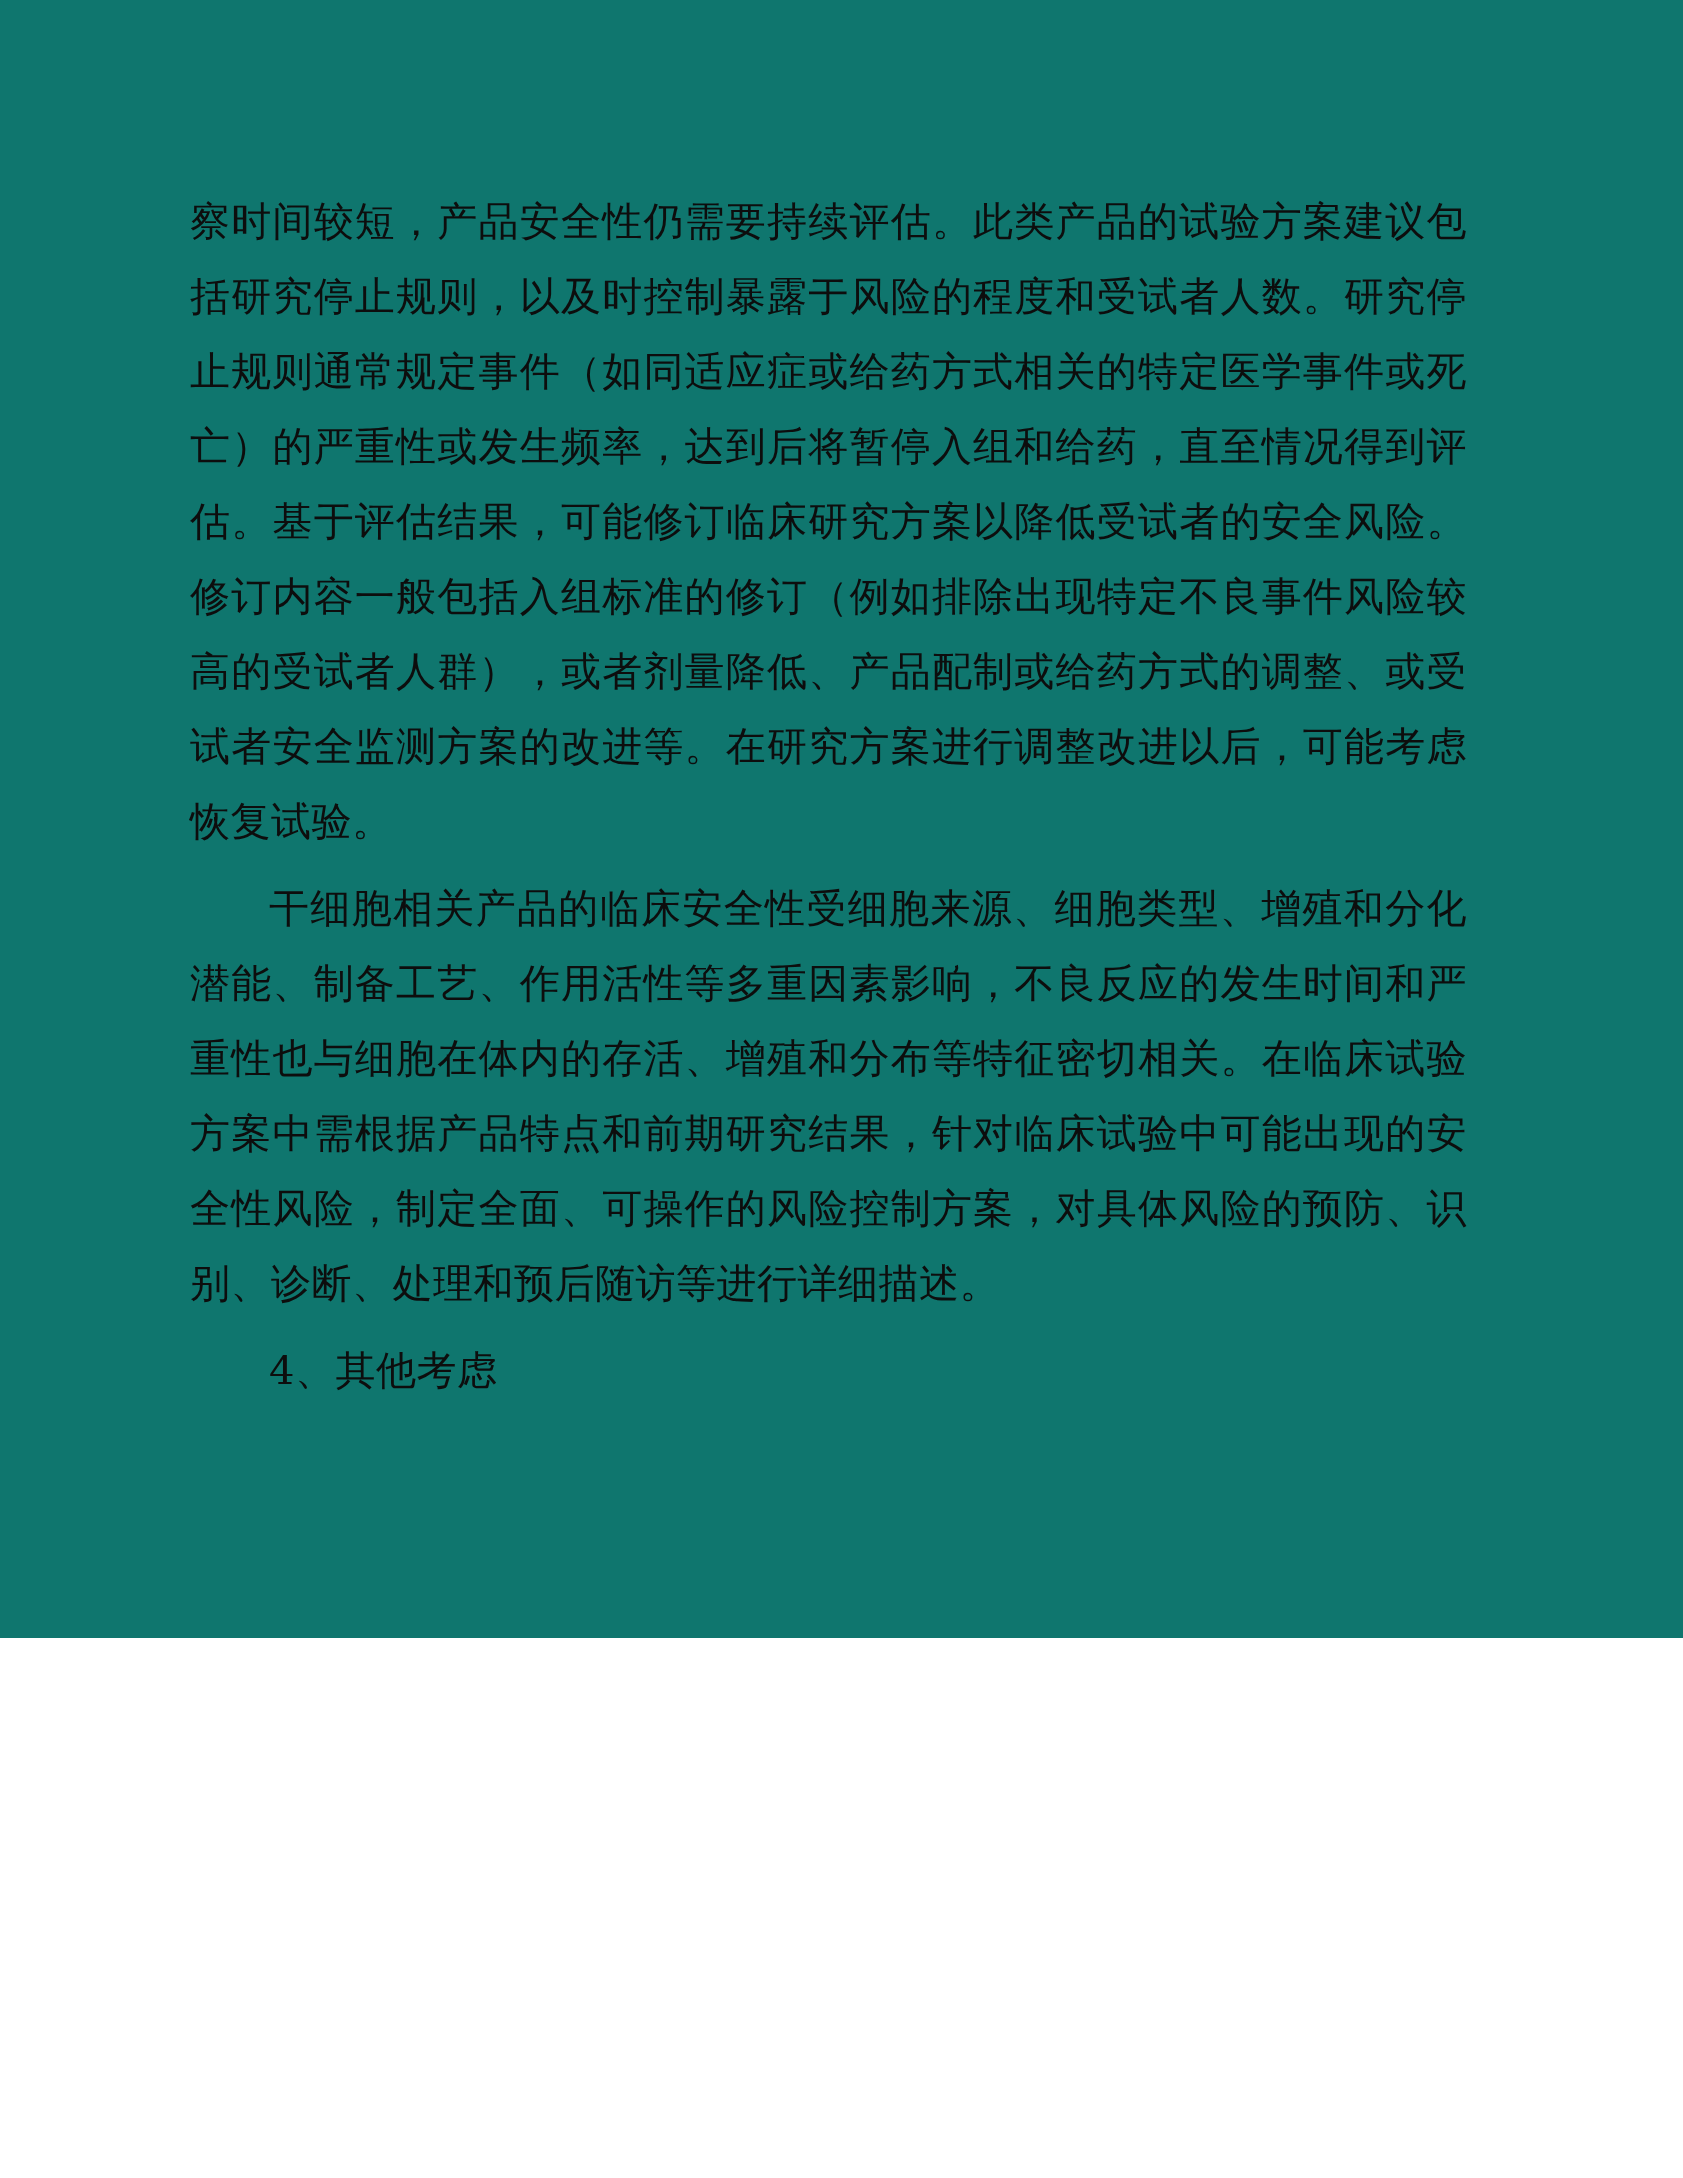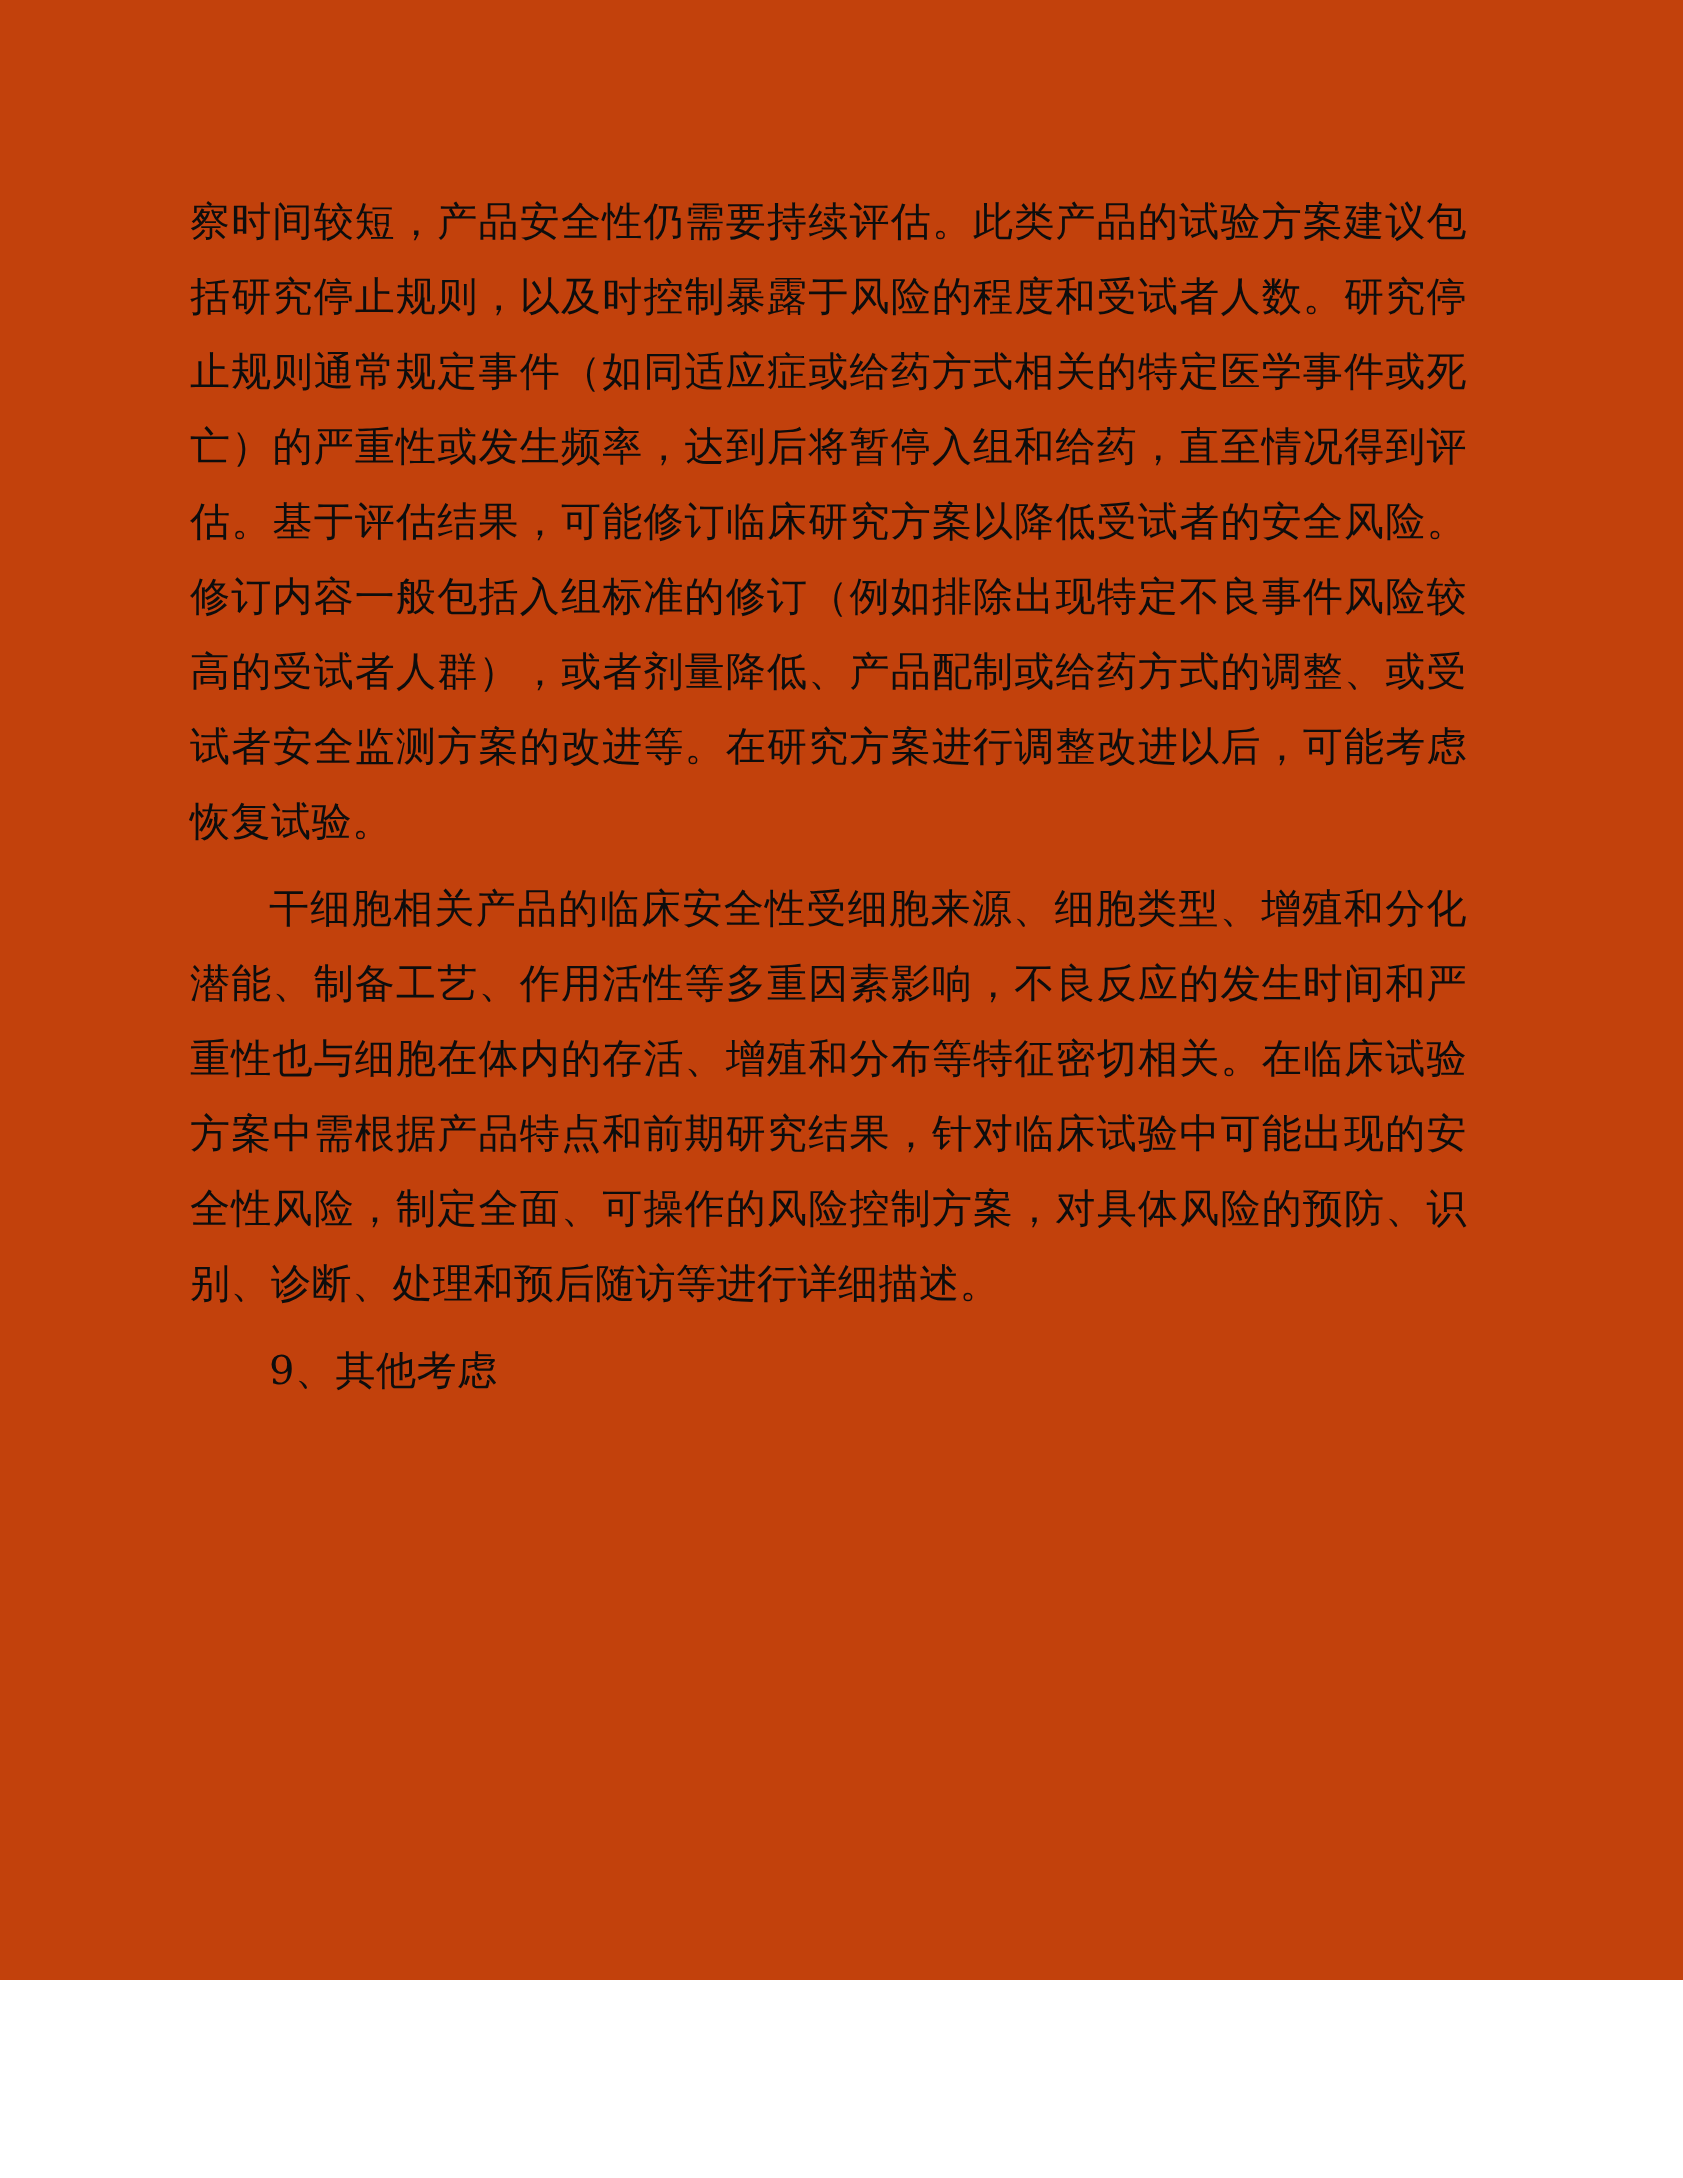--- a/index.html
+++ b/index.html
@@ -3,22 +3,22 @@
 <meta charset="utf-8">
 <style>
   html, body {
     margin: 0;
     padding: 0;
     background: #ffffff;
   }
   .page {
     position: relative;
     width: 1683px;
-    height: 1980px;
-    background: #c2410c;
+    height: 1638px;
+    background: #0f766e;
     box-sizing: border-box;
     overflow: hidden;
   }
   .content {
     position: absolute;
     left: 190px;
     top: 184px;
     width: 1277px;
   }
   p.para {
@@ -54,19 +54,19 @@
 
 <div class="page">
   <div class="content">
 
     <p class="para">察时间较短，产品安全性仍需要持续评估。此类产品的试验方案建议包括研究停止规则，以及时控制暴露于风险的程度和受试者人数。研究停止规则通常规定事件（如同适应症或给药方式相关的特定医学事件或死亡）的严重性或发生频率，达到后将暂停入组和给药，直至情况得到评估。基于评估结果，可能修订临床研究方案以降低受试者的安全风险。修订内容一般包括入组标准的修订（例如排除出现特定不良事件风险较高的受试者人群），或者剂量降低、产品配制或给药方式的调整、或受试者安全监测方案的改进等。在研究方案进行调整改进以后，可能考虑恢复试验。</p>
 
 
 
     <p class="para indent gap">干细胞相关产品的临床安全性受细胞来源、细胞类型、增殖和分化潜能、制备工艺、作用活性等多重因素影响，不良反应的发生时间和严重性也与细胞在体内的存活、增殖和分布等特征密切相关。在临床试验方案中需根据产品特点和前期研究结果，针对临床试验中可能出现的安全性风险，制定全面、可操作的风险控制方案，对具体风险的预防、识别、诊断、处理和预后随访等进行详细描述。</p>
 
-    <p class="para indent gap">9、其他考虑</p>
+    <p class="para indent gap">4、其他考虑</p>
 
   </div>
 
   <div class="pagenum">7</div>
 </div>
 
 
 </body></html>

